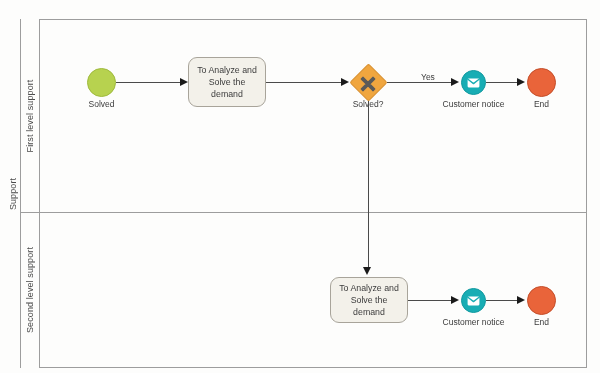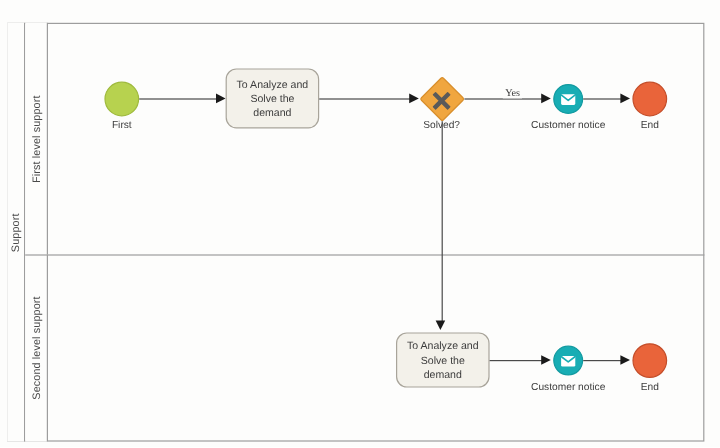--- a/index.html
+++ b/index.html
@@ -93,21 +93,20 @@
     border-top: 8px solid #1a1a1a;
   }
 
   .flow-label {
     position: absolute;
     font-size: 8.5px;
     color: #3c3c3c;
     background: #fdfdfc;
     padding: 0 2px;
     white-space: nowrap;
-    font-family: Liberation Serif, serif;
   }
 
   
   .event {
     position: absolute;
     border-radius: 50%;
     box-sizing: border-box;
   }
   .event.start {
     width: 29px; height: 29px;
@@ -196,21 +195,21 @@
   <div class="lane-header first">
     <span class="vlabel">First level support</span>
   </div>
   <div class="lane-header second">
     <span class="vlabel">Second level support</span>
   </div>
 
   <div class="lane-divider"></div>
 
   <div class="event start" style="left:87px; top:68px;"></div>
-  <div class="node-label" style="left:101.5px; top:99px;">First</div>
+  <div class="node-label" style="left:101.5px; top:99px;">Solved</div>
 
   <div class="conn h" style="left:116px; top:82px; width:64px;"></div>
   <div class="arrowhead right" style="left:180px; top:78px;"></div>
 
   <div class="task" style="left:188px; top:57px; width:78px; height:50px;">To Analyze and Solve the demand</div>
 
   <div class="conn h" style="left:266px; top:82px; width:77px;"></div>
   <div class="arrowhead right" style="left:341px; top:78px;"></div>
 
   <div class="gateway-wrap" style="left:349px; top:63.5px;">

